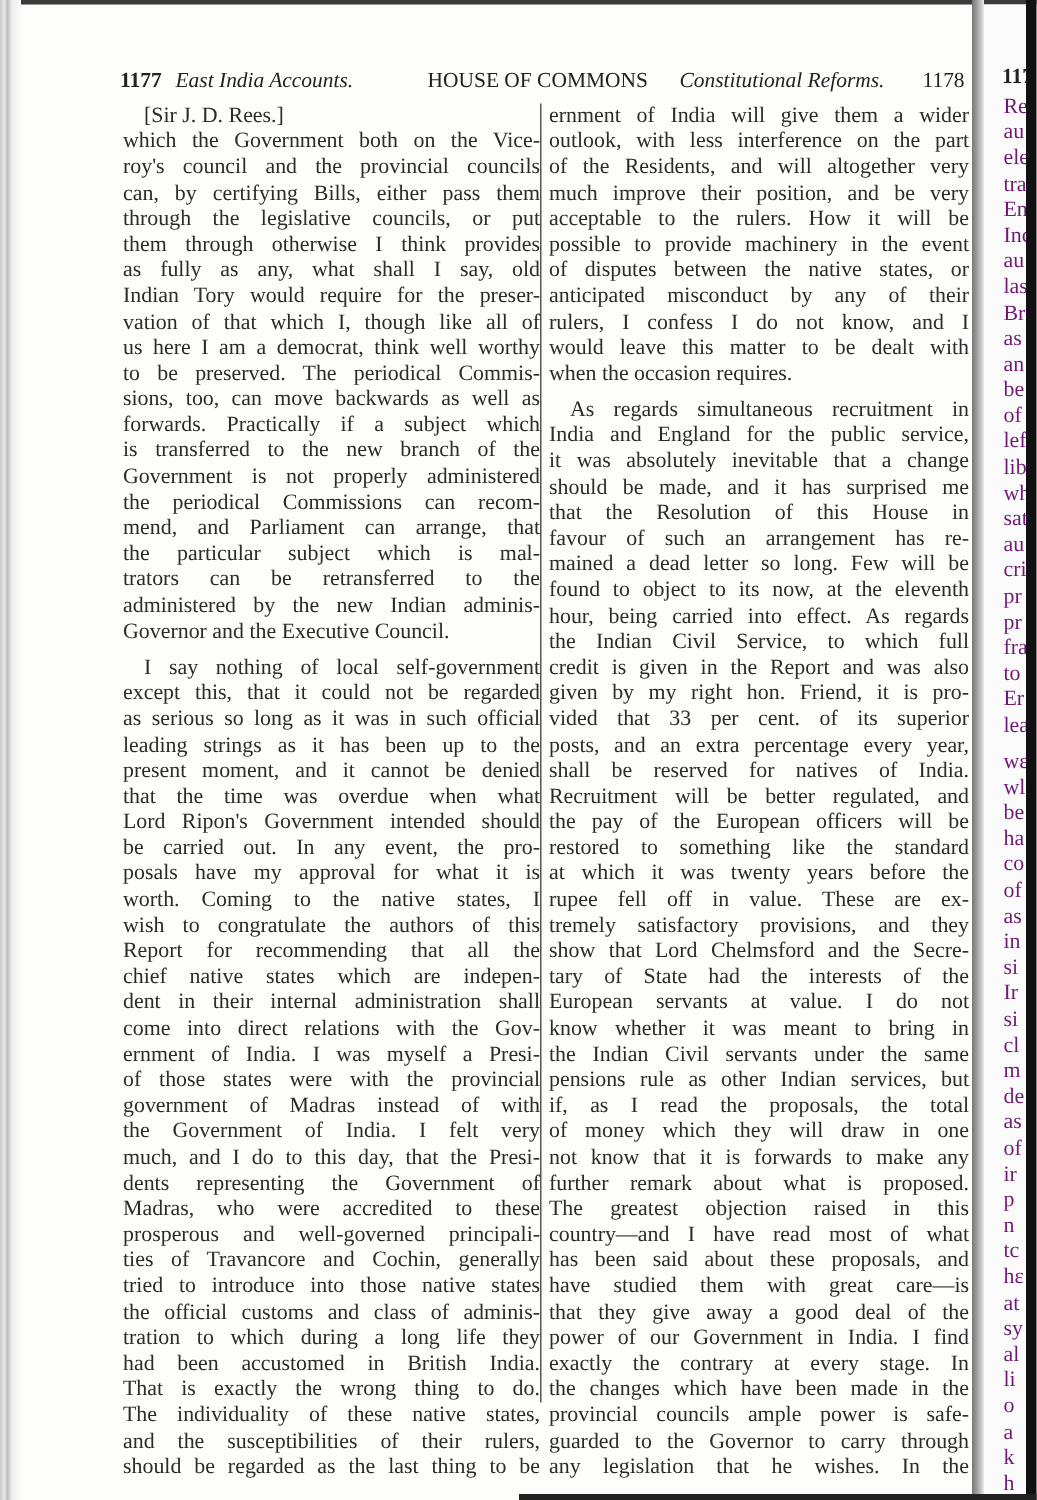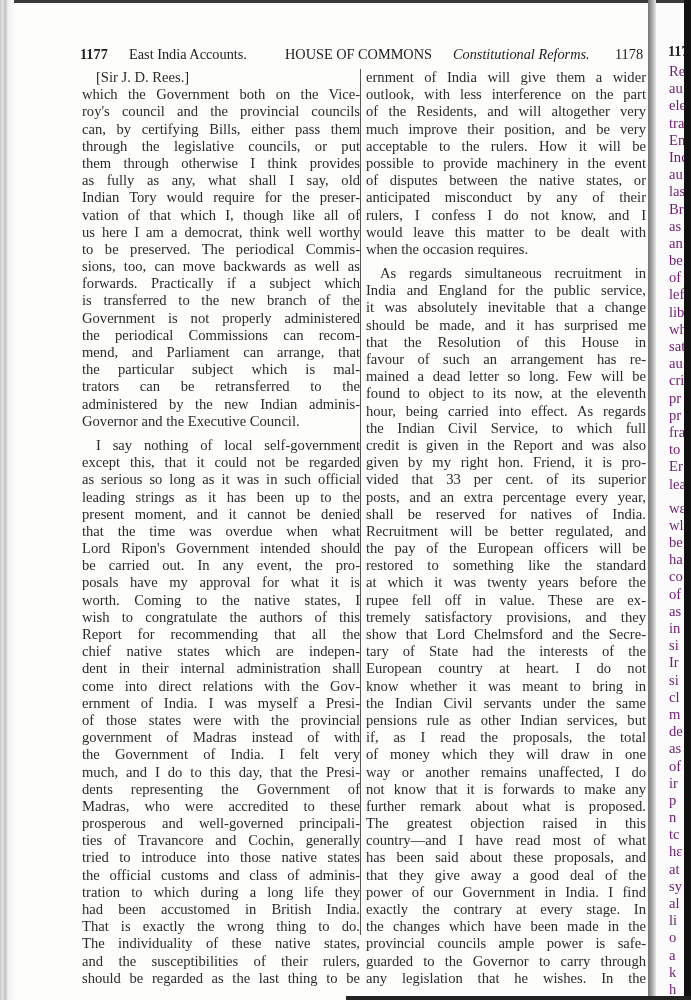--- a/index.html
+++ b/index.html
@@ -16,21 +16,21 @@
   }
   .page {
     position: absolute; left: 14px; top: 3px; width: 634px; height: 923px;
   }
   .header {
     position: absolute; left: 66px; top: 43px; width: 564px; height: 18px;
     font-family: "Liberation Serif", serif; font-size: 14.3px; color: #222;
   }
   .header span { position: absolute; top: 0; white-space: nowrap; }
   .col-left-num { left: 0; font-weight: bold; }
-  .hdr-left { left: 49px; }
+  .hdr-left { left: 37px; font-style: italic; }
   .hdr-center { left: 205px; }
   .hdr-right { left: 373px; font-style: italic; }
   .col-right-num { left: 535px; }
 
   .column {
     position: absolute; top: 66px; width: 278px;
     font-family: "Liberation Serif", serif; font-size: 14.6px;
     line-height: 17.2px; color: #2b2b2b;
   }
   .column .line { display: block; white-space: nowrap; text-align: justify; text-align-last: justify; height: 17.2px; }
@@ -172,32 +172,32 @@
       <span class="line">posts, and an extra percentage every year,</span>
       <span class="line">shall be reserved for natives of India.</span>
       <span class="line">Recruitment will be better regulated, and</span>
       <span class="line">the pay of the European officers will be</span>
       <span class="line">restored to something like the standard</span>
       <span class="line">at which it was twenty years before the</span>
       <span class="line">rupee fell off in value. These are ex-</span>
       <span class="line">tremely satisfactory provisions, and they</span>
       <span class="line">show that Lord Chelmsford and the Secre-</span>
       <span class="line">tary of State had the interests of the</span>
-      <span class="line">European country at heart. I do not</span>
+      <span class="line">European servants at value. I do not</span>
       <span class="line">know whether it was meant to bring in</span>
       <span class="line">the Indian Civil servants under the same</span>
       <span class="line">pensions rule as other Indian services, but</span>
       <span class="line">if, as I read the proposals, the total</span>
       <span class="line">of money which they will draw in one</span>
-      <span class="line">way or another remains unaffected, I do</span>
       <span class="line">not know that it is forwards to make any</span>
       <span class="line">further remark about what is proposed.</span>
       <span class="line">The greatest objection raised in this</span>
       <span class="line">country—and I have read most of what</span>
       <span class="line">has been said about these proposals, and</span>
+      <span class="line">have studied them with great care—is</span>
       <span class="line">that they give away a good deal of the</span>
       <span class="line">power of our Government in India. I find</span>
       <span class="line">exactly the contrary at every stage. In</span>
       <span class="line">the changes which have been made in the</span>
       <span class="line">provincial councils ample power is safe-</span>
       <span class="line">guarded to the Governor to carry through</span>
       <span class="line">any legislation that he wishes. In the</span>
     </div>
 </div>
 

